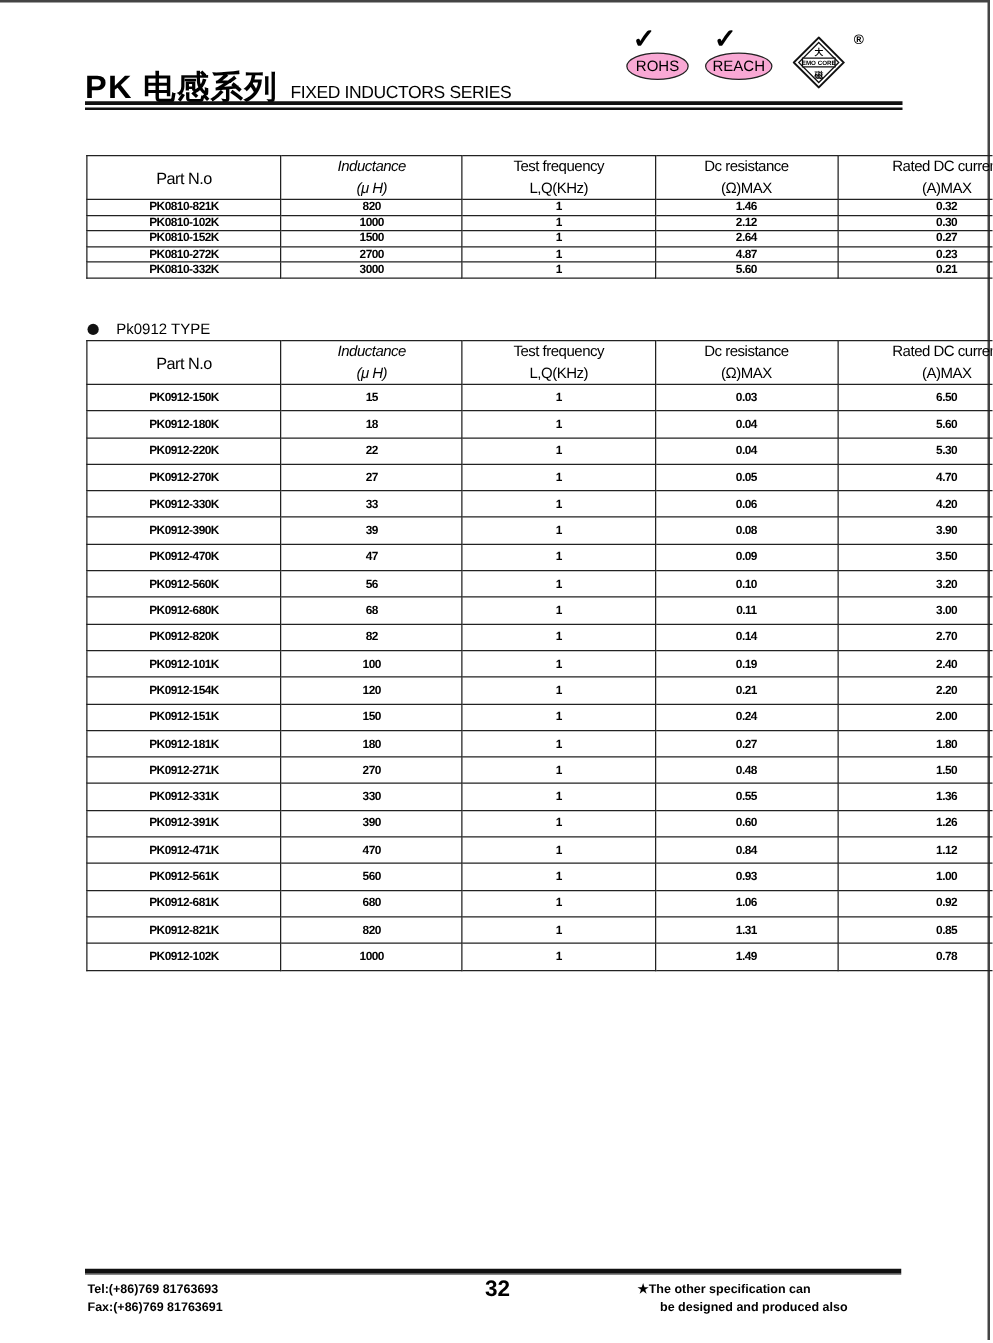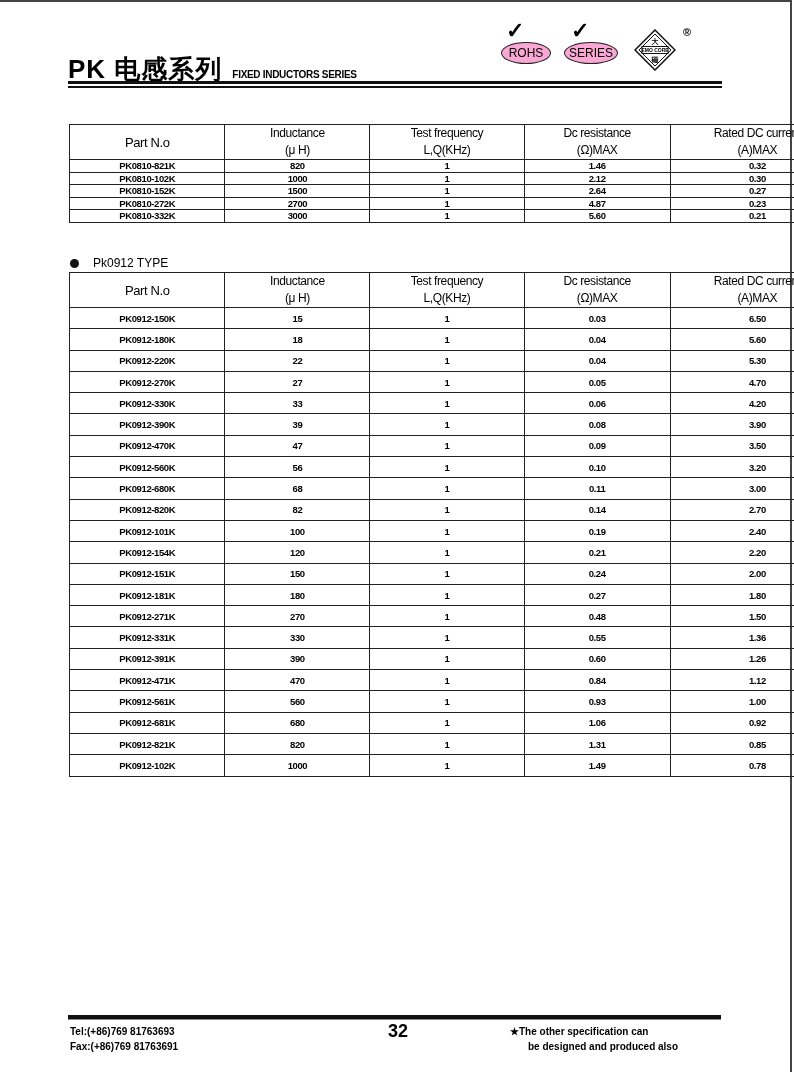--- a/index.html
+++ b/index.html
@@ -2,37 +2,37 @@
 <html><head>
 <meta charset="utf-8">
 <style>
   html, body { margin: 0; padding: 0; background: #ffffff; }
   body { width: 794px; height: 1074px; position: relative; overflow: hidden;
          font-family: "Liberation Sans", sans-serif; color: #000; }
   .page-border { position: absolute; left: 0; top: 0; width: 792px; height: 1072px;
          border-top: 2px solid #444; border-right: 2px solid #444; box-sizing: border-box; }
   .header { position: absolute; left: 68px; top: 52px; display: flex; align-items: baseline; }
   .title-main { font-size: 26px; font-weight: bold; letter-spacing: 1px; }
-  .title-sub { font-size: 10px; font-weight: bold; margin-left: 10px; letter-spacing: -0.3px; }
+  .title-sub { font-size: 14px; font-weight: normal; margin-left: 10px; letter-spacing: -0.3px; }
   .header-rule { position: absolute; left: 68px; top: 81px; width: 654px; height: 3px; background: #111; }
   .header-rule2 { position: absolute; left: 68px; top: 86px; width: 654px; height: 2px; background: #111; }
   .badge { position: absolute; top: 42px; height: 20px; border: 1.5px solid #222; border-radius: 50%;
            background: #f9a8d4; font-size: 12px; display: flex; align-items: center; justify-content: center; }
   .check { position: absolute; top: 18px; font-size: 22px; font-weight: bold; }
   .logo { position: absolute; left: 634px; top: 29px; width: 42px; height: 42px; }
   .reg { position: absolute; left: 683px; top: 26px; font-size: 11px; font-weight: bold; }
 
   table { border-collapse: collapse; position: absolute; left: 69px; width: 776px; }
   td, th { border: 1px solid #222; text-align: center; font-size: 9.5px; padding: 0; letter-spacing: -0.4px; }
   th { font-weight: normal; font-size: 12px; line-height: 17px; }
   .t1 { top: 124px; border: 1.5px solid #222; }
   .t1 td { height: 11.5px; line-height: 11px; font-weight: bold; }
   .t2 { top: 272px; border: 1.5px solid #222; }
   .t2 td { height: 20.3px; font-weight: bold; }
-  .c1 { width: 131px; } .c2 { width: 122px; } .c3 { width: 130px; } .c4 { width: 123px; } .c5 { width: 147px; }
+  .c1 { width: 131px; } .c2 { width: 122px; font-style: italic; } .c3 { width: 130px; } .c4 { width: 123px; } .c5 { width: 147px; }
   .partno-h { font-size: 13px; }
   .section { position: absolute; left: 70px; top: 256px; font-size: 12px; display: flex; align-items: center; }
   .dot { width: 9px; height: 9px; background: #111; border-radius: 50%; margin-right: 14px; }
 
   .footer-rule { position: absolute; left: 68px; top: 1015px; width: 653px; height: 4px; background: #111; }
   .footer-rule2 { position: absolute; left: 68px; top: 1019px; width: 653px; height: 1px; background: #888; }
   .footer { position: absolute; top: 1024px; font-size: 10px; font-weight: bold; line-height: 15px; }
 </style>
 </head>
 <body>
@@ -43,21 +43,21 @@
   <span class="title-main">PK 电感系列</span>
   <span class="title-sub">FIXED INDUCTORS SERIES</span>
 </div>
 
 <span class="check" style="left:506px">✓</span>
 <span class="check" style="left:571px">✓</span>
 <div class="badge" style="left:501px; width:48px;">
     <span>ROHS</span>
   </div>
 <div class="badge" style="left:564px; width:52px;">
-    <span>SERIES</span>
+    <span>REACH</span>
   </div>
 
 <svg class="logo" viewBox="0 0 42 42">
   <polygon points="21,1 41,21 21,41 1,21" fill="#fff" stroke="#111" stroke-width="1.5"></polygon>
   <polygon points="21,5 37,21 21,37 5,21" fill="none" stroke="#111" stroke-width="1"></polygon>
   <rect x="8" y="17.5" width="26" height="7" fill="#fff" stroke="#111" stroke-width="1"></rect>
   <text x="21" y="23" font-size="5" text-anchor="middle" font-family="Liberation Sans, sans-serif" font-weight="bold">EMO CORE</text>
   <text x="21" y="15" font-size="7" text-anchor="middle" font-family="Liberation Sans, sans-serif" font-weight="bold">大</text>
   <text x="21" y="33" font-size="7" text-anchor="middle" font-family="Liberation Sans, sans-serif" font-weight="bold">磁</text>
 </svg>

